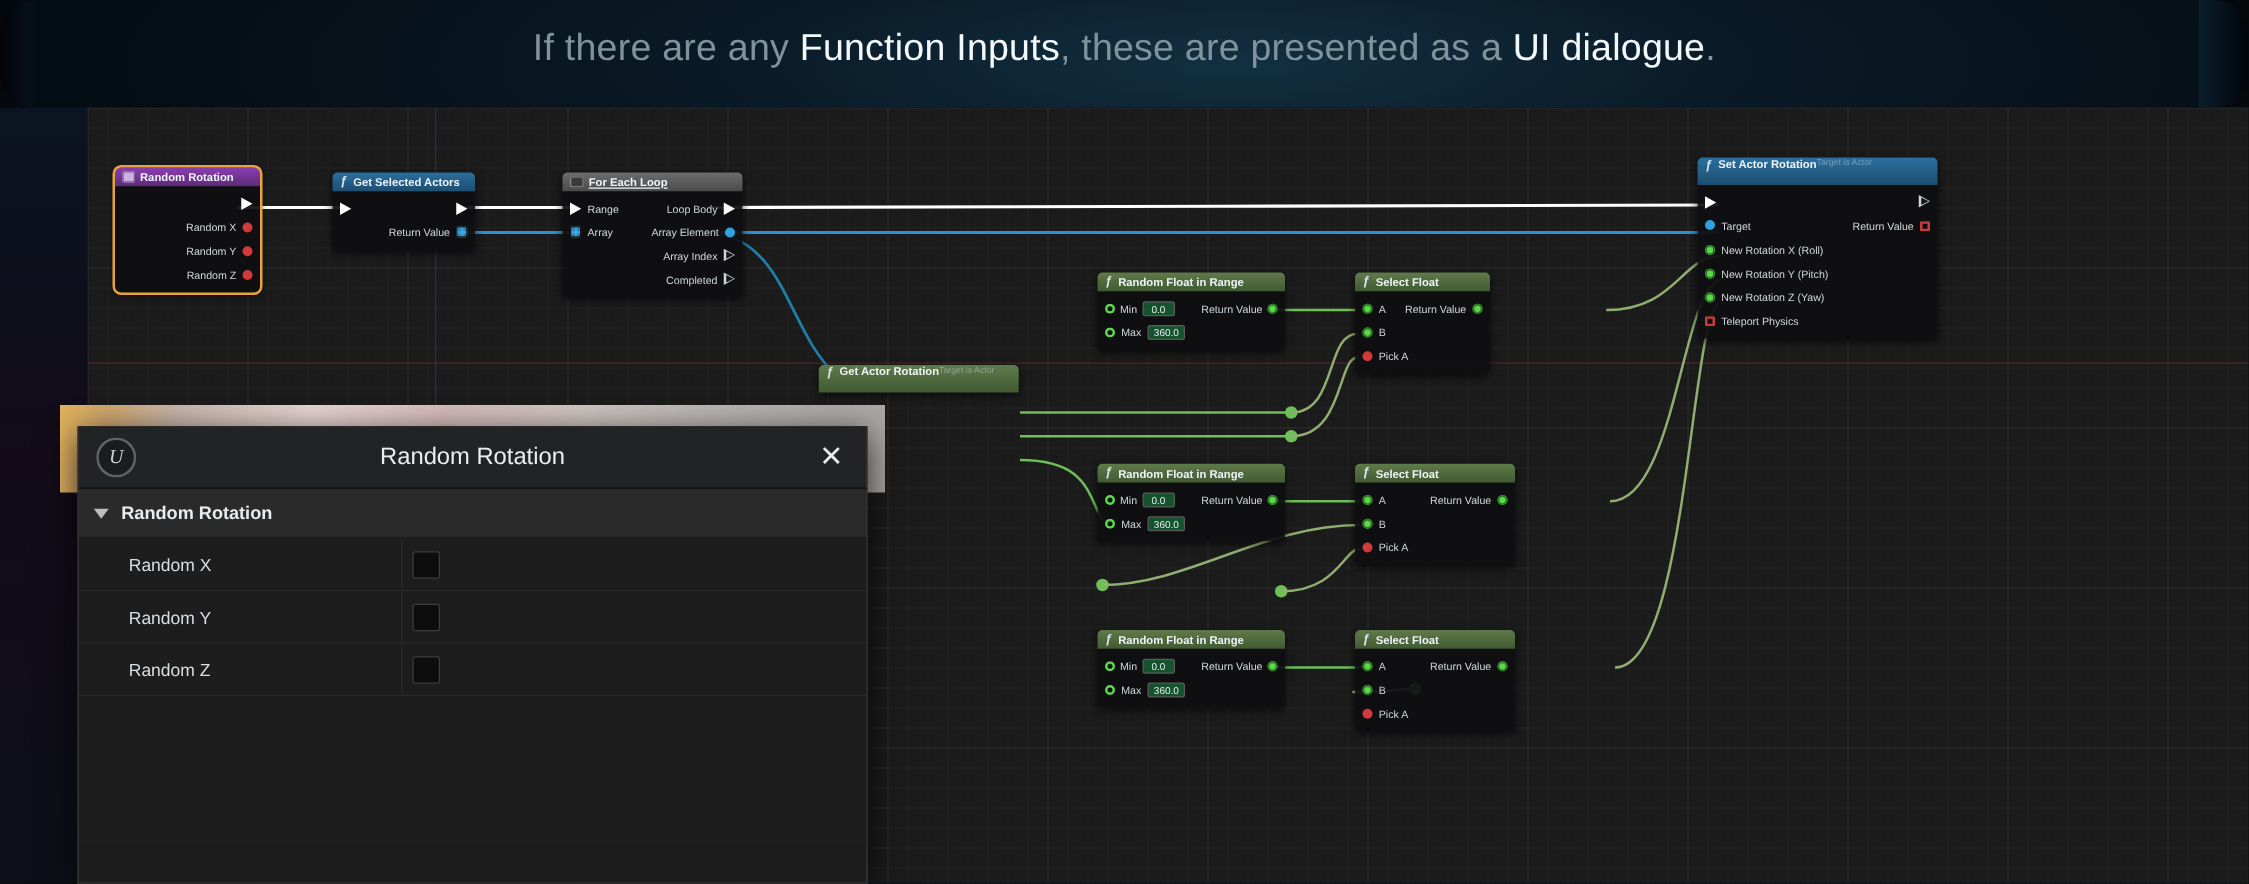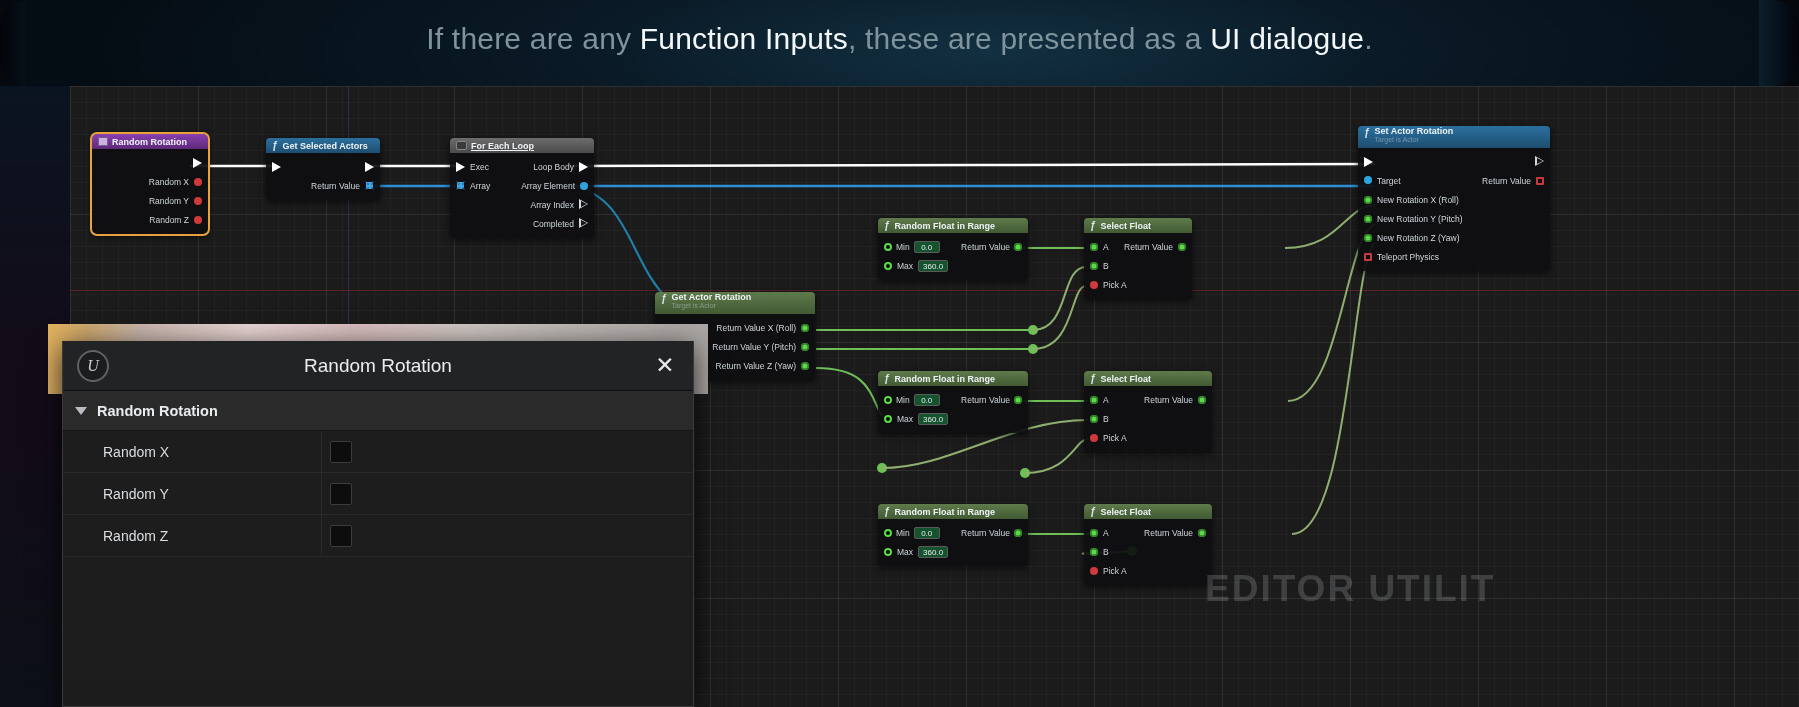--- a/index.html
+++ b/index.html
@@ -59,21 +59,21 @@
     font-size: 9px;
   }
   .node-head {
     display: flex; align-items: center; gap: 4px;
     height: 15px; padding: 0 6px;
     border-radius: 4px 4px 0 0;
     font-size: 9px; font-weight: 700; color: #eef3f7;
     white-space: nowrap; overflow: hidden;
   }
   .node-head.two { height: 22px; align-items: flex-start; padding-top: 1px; }
-  .head-texts { display:flex; flex-direction:column; line-height:1.05; }
+  .head-texts { display:flex; flex-direction:row; line-height:1.05; }
   .head-sub { font-size: 7px; font-weight: 400; color: rgba(210,220,230,0.45); }
   .h-blue  { background: linear-gradient(180deg,#2b6f9e,#1d4e70); }
   .h-green { background: linear-gradient(180deg,#5f7a4a,#415a33); }
   .h-grey  { background: linear-gradient(180deg,#6d6d6d,#4a4a4a); text-decoration: underline; }
   .h-purple{ background: linear-gradient(180deg,#8a3fb0,#5d2a78); }
 
   .node-body { padding: 4px 0 5px 0; position: relative; }
   .prow { display:flex; align-items:center; height:19px; padding:0 6px; gap:5px; white-space:nowrap; }
   .prow.out { justify-content:flex-end; }
   .prow.both { justify-content:space-between; }
@@ -290,21 +290,21 @@
 
     <div class="node" style="left:380px; top:52px; width:144px;">
       <div class="node-head h-grey">
         <span class="loop-icon"></span>
         <span>For Each Loop</span>
       </div>
       <div class="node-body">
         <div class="prow both">
           <span style="display:flex;align-items:center;gap:5px">
             <span class="pin-exec"></span>
-            <span class="plabel">Exec</span>
+            <span class="plabel">Range</span>
           </span>
           <span style="display:flex;align-items:center;gap:5px">
             <span class="plabel">Loop Body</span>
             <span class="pin-exec"></span>
           </span>
         </div>
         <div class="prow both">
           <span style="display:flex;align-items:center;gap:5px">
             <span class="pin-array"></span>
             <span class="plabel">Array</span>
@@ -326,34 +326,20 @@
     </div>
 
     <div class="node" style="left:585px; top:206px; width:160px;">
       <div class="node-head h-green two">
         <span class="fx-icon">ƒ</span>
         <span class="head-texts">
           <span>Get Actor Rotation</span>
           <span class="head-sub">Target is Actor</span>
         </span>
       </div>
-      <div class="node-body">
-        <div class="prow out">
-          <span class="plabel">Return Value X (Roll)</span>
-          <span class="pin-dot pin-green"></span>
-        </div>
-        <div class="prow out">
-          <span class="plabel">Return Value Y (Pitch)</span>
-          <span class="pin-dot pin-green"></span>
-        </div>
-        <div class="prow out">
-          <span class="plabel">Return Value Z (Yaw)</span>
-          <span class="pin-dot pin-green"></span>
-        </div>
-      </div>
     </div>
 
     <div class="node" style="left:808px; top:132px; width:150px;">
       <div class="node-head h-green">
         <span class="fx-icon">ƒ</span>
         <span>Random Float in Range</span>
       </div>
       <div class="node-body">
         <div class="prow both">
           <span style="display:flex;align-items:center;gap:4px">
@@ -542,21 +528,20 @@
         </div>
         <div class="prow">
           <span class="pin-red-sq"></span>
           <span class="plabel">Teleport Physics</span>
         </div>
       </div>
     </div>
 
   </div>
 
-  <div class="bigtext">EDITOR UTILIT</div>
 
   <div class="photo-strip"></div>
 
   <div class="dialog">
     <div class="dlg-title">
       <div class="ue-logo">U</div>
       <div class="dlg-title-text">Random Rotation</div>
       <div class="dlg-close">✕</div>
     </div>
 

